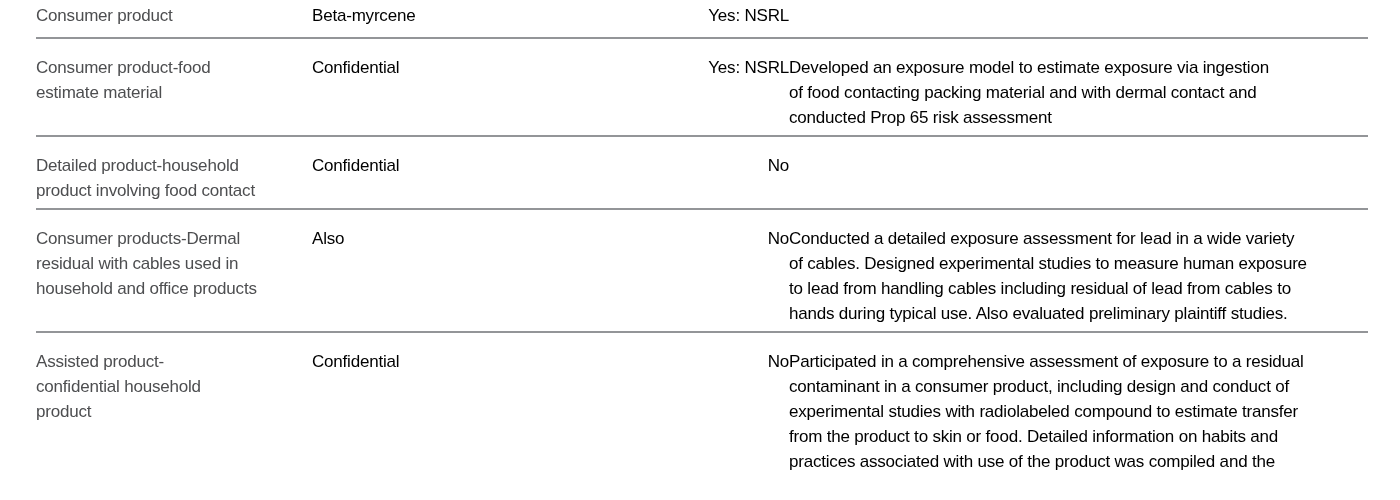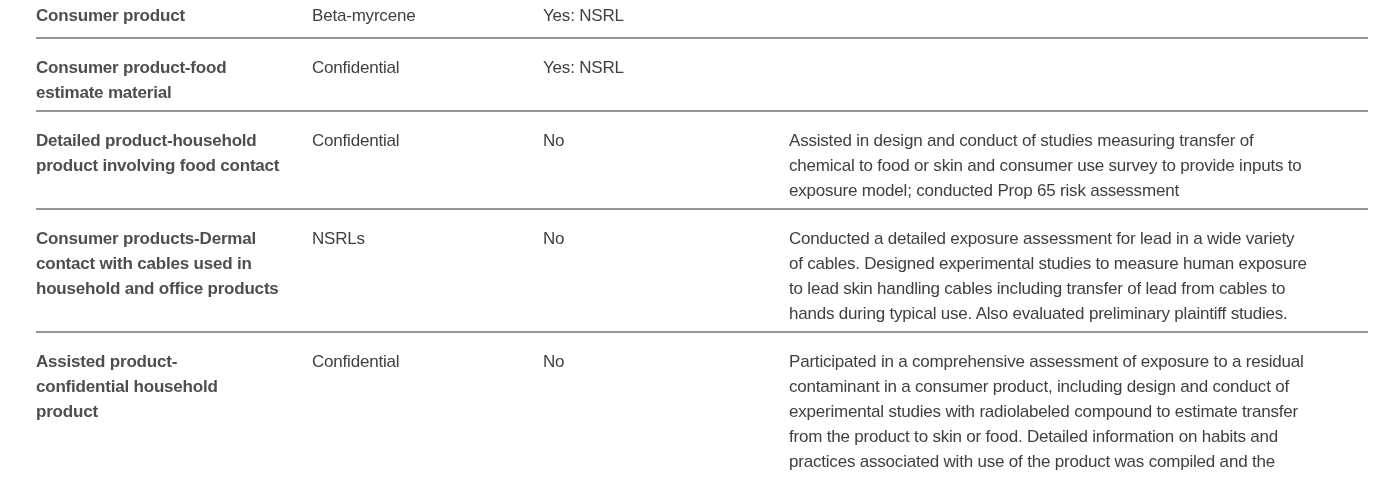--- a/index.html
+++ b/index.html
@@ -28,36 +28,37 @@
     padding-bottom: 9px;
   }
   .row.last {
     border-bottom: none;
   }
   .cell {
     font-size: 17px;
     line-height: 25px;
     letter-spacing: -0.2px;
     white-space: pre-line;
-    color: #404040;
+    color: #000000;
   }
   .c1 {
     width: 276px;
     padding-right: 10px;
     box-sizing: border-box;
-    font-weight: 700;
+    font-weight: 400;
     color: #4d4e50;
   }
   .c2 {
     width: 231px;
     box-sizing: border-box;
   }
   .c3 {
     width: 246px;
     box-sizing: border-box;
+    text-align: right;
   }
   .c4 {
     flex: 1;
   }
 </style>
 </head>
 <body>
 
 <div class="experience-table">
 
@@ -65,41 +66,41 @@
     <div class="cell c1">Consumer product</div>
     <div class="cell c2">Beta-myrcene</div>
     <div class="cell c3">Yes: NSRL</div>
   </div>
 
   <div class="row">
     <div class="cell c1">Consumer product-food
 estimate material</div>
     <div class="cell c2">Confidential</div>
     <div class="cell c3">Yes: NSRL</div>
+    <div class="cell c4">Developed an exposure model to estimate exposure via ingestion
+of food contacting packing material and with dermal contact and
+conducted Prop 65 risk assessment</div>
   </div>
 
   <div class="row">
     <div class="cell c1">Detailed product-household
 product involving food contact</div>
     <div class="cell c2">Confidential</div>
     <div class="cell c3">No</div>
-    <div class="cell c4">Assisted in design and conduct of studies measuring transfer of
-chemical to food or skin and consumer use survey to provide inputs to
-exposure model; conducted Prop 65 risk assessment</div>
   </div>
 
   <div class="row">
     <div class="cell c1">Consumer products-Dermal
-contact with cables used in
+residual with cables used in
 household and office products</div>
-    <div class="cell c2">NSRLs</div>
+    <div class="cell c2">Also</div>
     <div class="cell c3">No</div>
     <div class="cell c4">Conducted a detailed exposure assessment for lead in a wide variety
 of cables. Designed experimental studies to measure human exposure
-to lead skin handling cables including transfer of lead from cables to
+to lead from handling cables including residual of lead from cables to
 hands during typical use.  Also evaluated preliminary plaintiff studies.</div>
   </div>
 
   <div class="row last">
     <div class="cell c1">Assisted product-
 confidential household
 product</div>
     <div class="cell c2">Confidential</div>
     <div class="cell c3">No</div>
     <div class="cell c4">Participated in a comprehensive assessment of exposure to a residual

